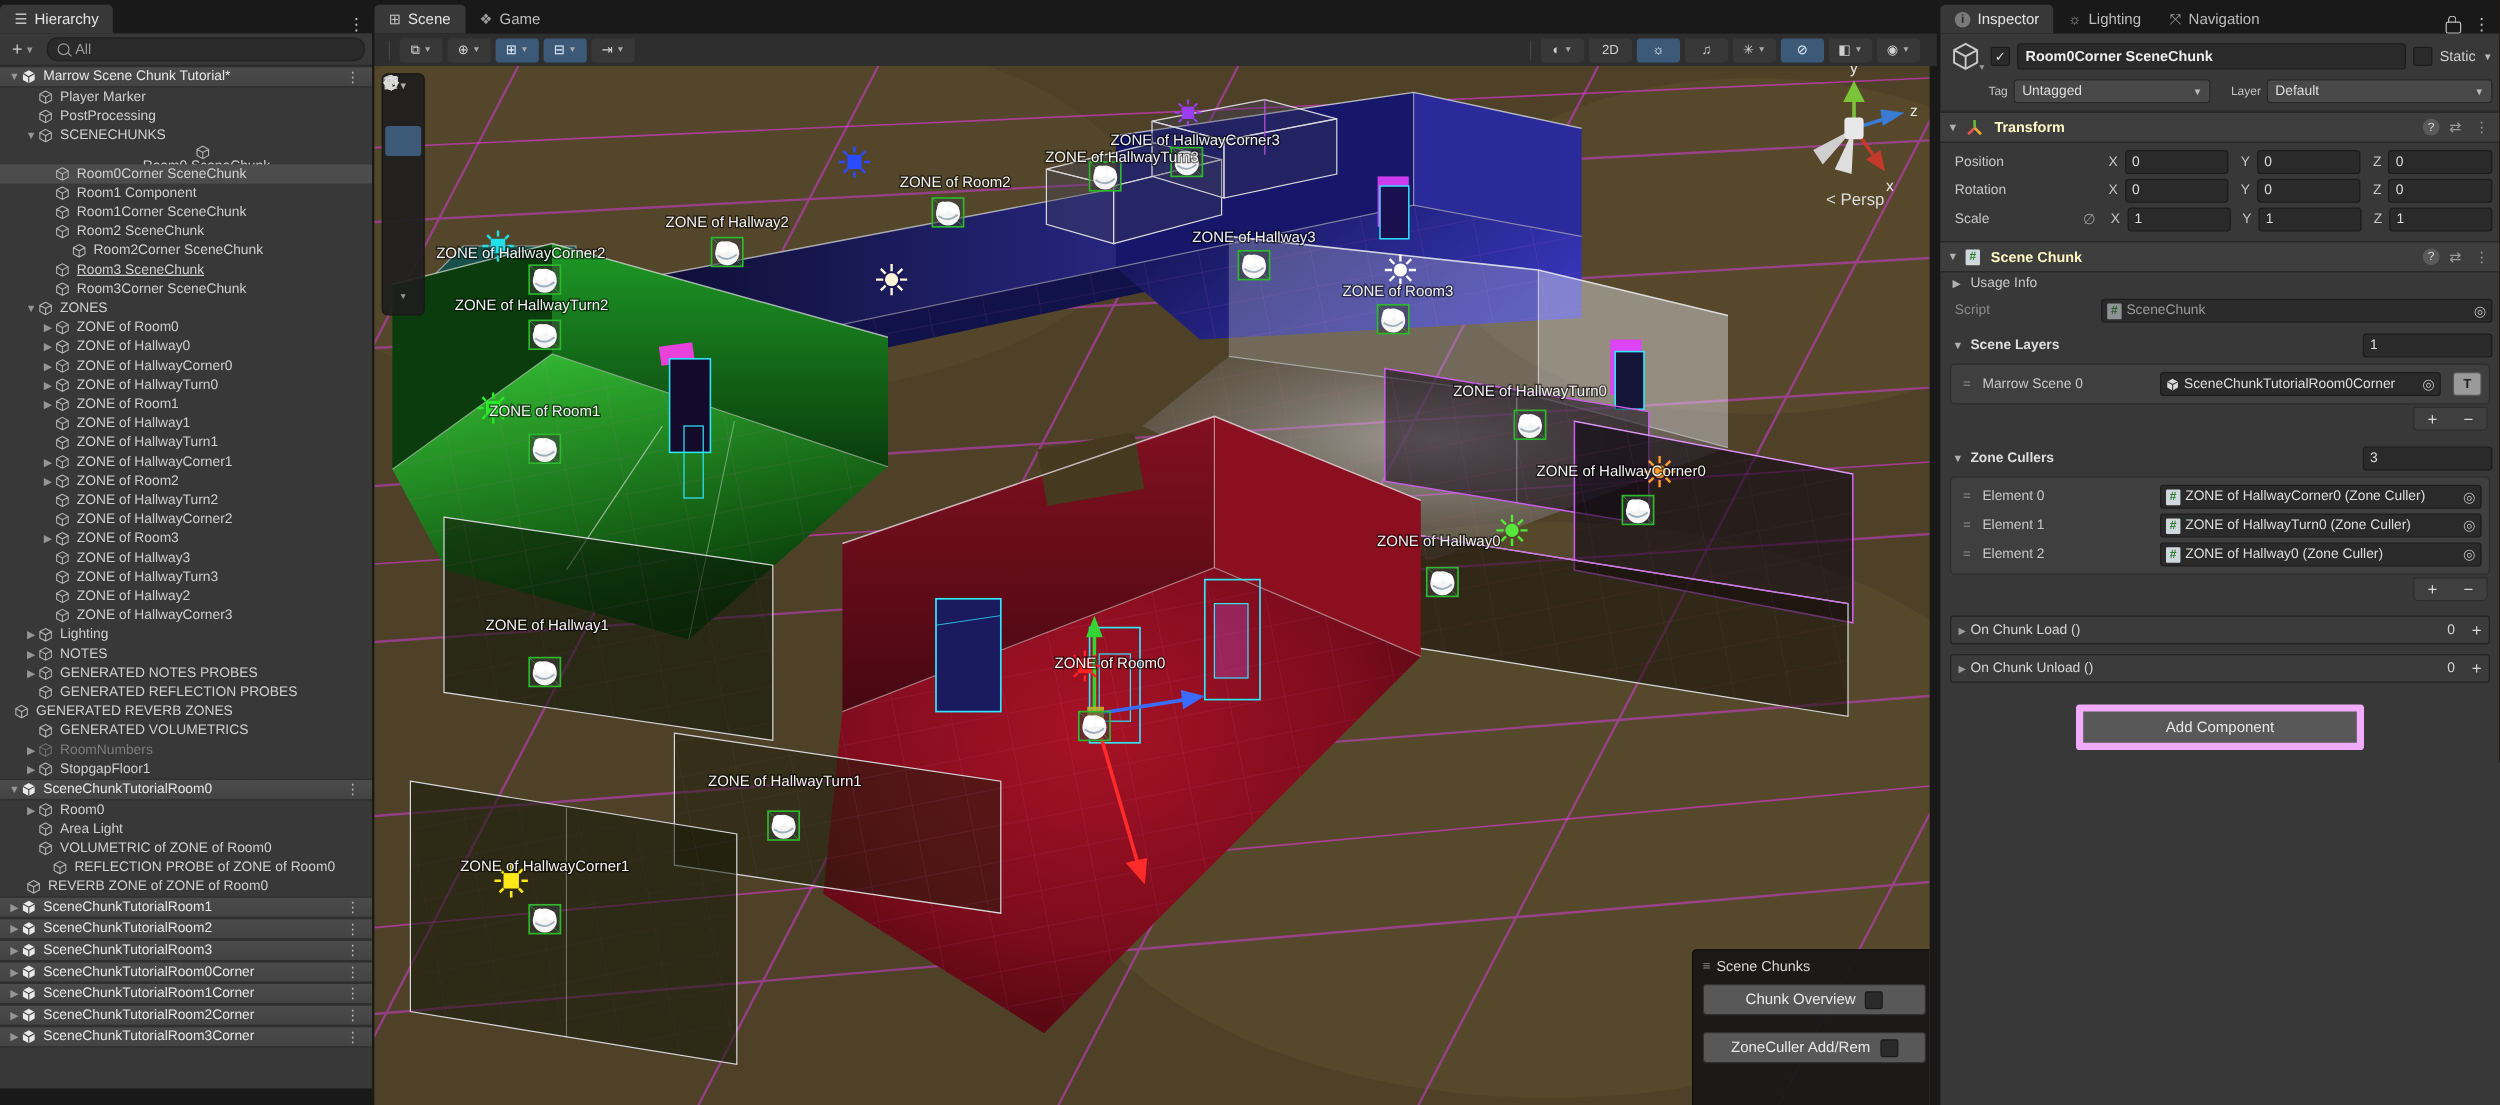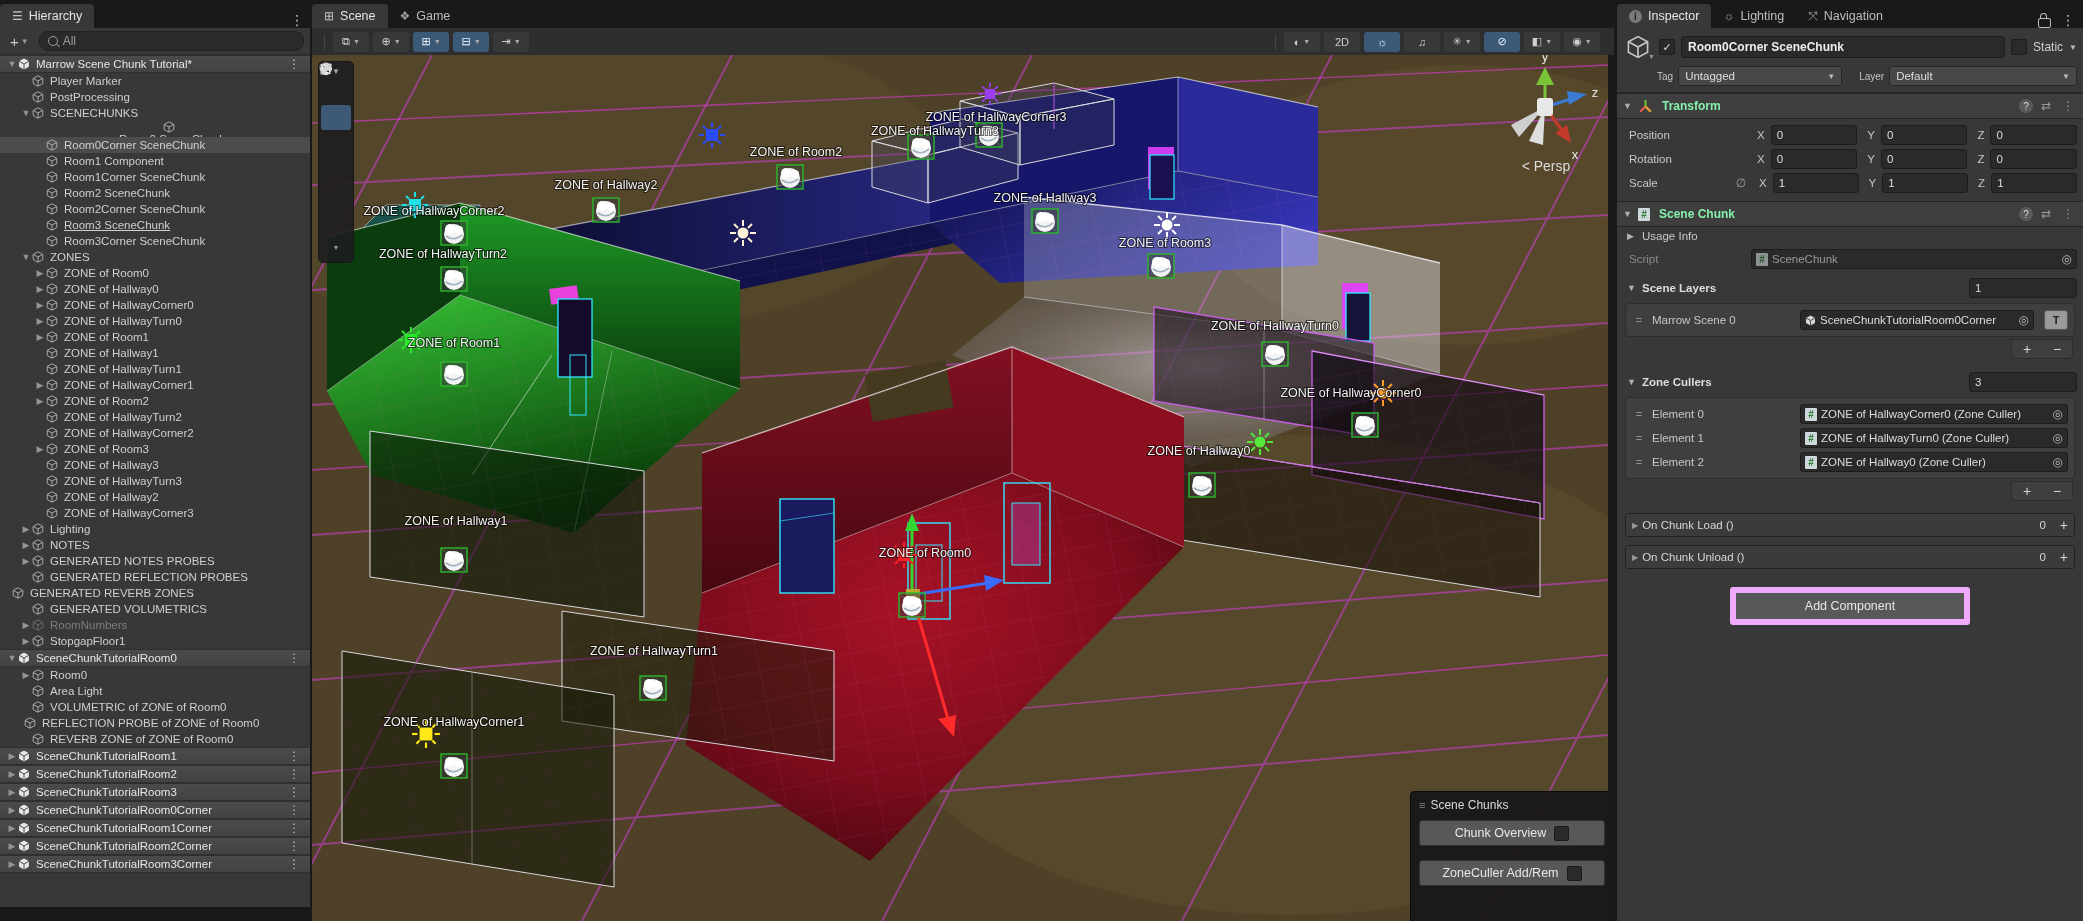--- a/index.html
+++ b/index.html
@@ -76,21 +76,21 @@
              display:flex;align-items:center;padding:0 6px;color:#eee;font-weight:bold;font-size:12px;}
   .staticlbl{color:#cfcfcf;font-size:12px;}
   .gorow2{display:flex;align-items:center;gap:5px;margin:6px 0 2px 34px;}
   .minilbl{color:#c4c4c4;font-size:10px;}
   .select{height:18px;background:#484848;border:1px solid #282828;border-radius:3px;display:flex;
           align-items:center;justify-content:space-between;padding:0 6px;color:#dedede;font-size:11.5px;gap:10px;}
   .select .dd{font-size:8px;color:#bbb;}
   .comp-h{height:24px;background:#3e3e3e;border-top:1px solid #242424;border-bottom:1px solid #242424;
           display:flex;align-items:center;padding:0 6px;gap:5px;}
   .comp-h .fold{color:#b0b0b0;font-size:9px;width:10px;}
-  .comp-h .title{font-weight:bold;color:#86efac;font-size:12px;flex:1;margin-left:4px;}
+  .comp-h .title{font-weight:bold;color:#fef9c3;font-size:12px;flex:1;margin-left:4px;}
   .hicon{color:#9c9c9c;font-size:12px;padding:0 3px;}
   .helpc{width:14px;height:14px;border-radius:50%;background:#5a5a5a;color:#d8d8d8;font-size:10px;
          display:flex;align-items:center;justify-content:center;}
   .trow{display:flex;align-items:center;padding:2px 6px 2px 12px;gap:4px;}
   .trow .lab{width:118px;color:#c8c8c8;font-size:11.5px;flex:0 0 auto;}
   .axis{color:#c8c8c8;font-size:11.5px;margin:0 2px 0 6px;}
   .nfield{flex:1;height:18px;background:#2a2a2a;border:1px solid #1c1c1c;border-radius:3px;
           display:flex;align-items:center;padding:0 5px;color:#dedede;font-size:11.5px;min-width:0;}
   .linkic{width:16px;text-align:center;color:#9a9a9a;font-size:12px;}
   .foldrow{display:flex;align-items:center;padding:3px 6px 3px 10px;gap:5px;color:#c9c9c9;font-size:11.5px;}
@@ -226,21 +226,21 @@
         </div>
         <div class="hrow" style="padding-left: 34px;">
           <span class="arr"></span>
           <span class="ic">
             <svg width="12" height="12" viewBox="0 0 12 12">
               <path d="M6 .8 10.8 3.4V8.6L6 11.2 1.2 8.6V3.4Z M1.2 3.4 6 6l4.8-2.6M6 6v5.2" fill="none" stroke="#b4b4b4" stroke-width="0.9"></path>
             </svg>
           </span>
           <span>Room2 SceneChunk</span>
         </div>
-        <div class="hrow" style="padding-left: 34px;">
+        <div class="hrow" style="padding-left: 48px;">
           <span class="arr"></span>
           <span class="ic">
             <svg width="12" height="12" viewBox="0 0 12 12">
               <path d="M6 .8 10.8 3.4V8.6L6 11.2 1.2 8.6V3.4Z M1.2 3.4 6 6l4.8-2.6M6 6v5.2" fill="none" stroke="#b4b4b4" stroke-width="0.9"></path>
             </svg>
           </span>
           <span>Room2Corner SceneChunk</span>
         </div>
         <div class="hrow" style="padding-left: 34px; text-decoration: underline;">
           <span class="arr"></span>
@@ -516,30 +516,30 @@
         </div>
         <div class="hrow" style="padding-left: 20px;">
           <span class="arr"></span>
           <span class="ic">
             <svg width="12" height="12" viewBox="0 0 12 12">
               <path d="M6 .8 10.8 3.4V8.6L6 11.2 1.2 8.6V3.4Z M1.2 3.4 6 6l4.8-2.6M6 6v5.2" fill="none" stroke="#b4b4b4" stroke-width="0.9"></path>
             </svg>
           </span>
           <span>VOLUMETRIC of ZONE of Room0</span>
         </div>
-        <div class="hrow" style="padding-left: 12px;">
+        <div class="hrow" style="padding-left: 32px;">
           <span class="arr"></span>
           <span class="ic">
             <svg width="12" height="12" viewBox="0 0 12 12">
               <path d="M6 .8 10.8 3.4V8.6L6 11.2 1.2 8.6V3.4Z M1.2 3.4 6 6l4.8-2.6M6 6v5.2" fill="none" stroke="#b4b4b4" stroke-width="0.9"></path>
             </svg>
           </span>
           <span>REFLECTION PROBE of ZONE of Room0</span>
         </div>
-        <div class="hrow" style="padding-left: 20px;">
+        <div class="hrow" style="padding-left: 10px;">
           <span class="arr"></span>
           <span class="ic">
             <svg width="12" height="12" viewBox="0 0 12 12">
               <path d="M6 .8 10.8 3.4V8.6L6 11.2 1.2 8.6V3.4Z M1.2 3.4 6 6l4.8-2.6M6 6v5.2" fill="none" stroke="#b4b4b4" stroke-width="0.9"></path>
             </svg>
           </span>
           <span>REVERB ZONE of ZONE of Room0</span>
         </div>
         <div class="hrow scenehdr" style="padding-left: 6px;">
           <span class="arr">▶</span>

